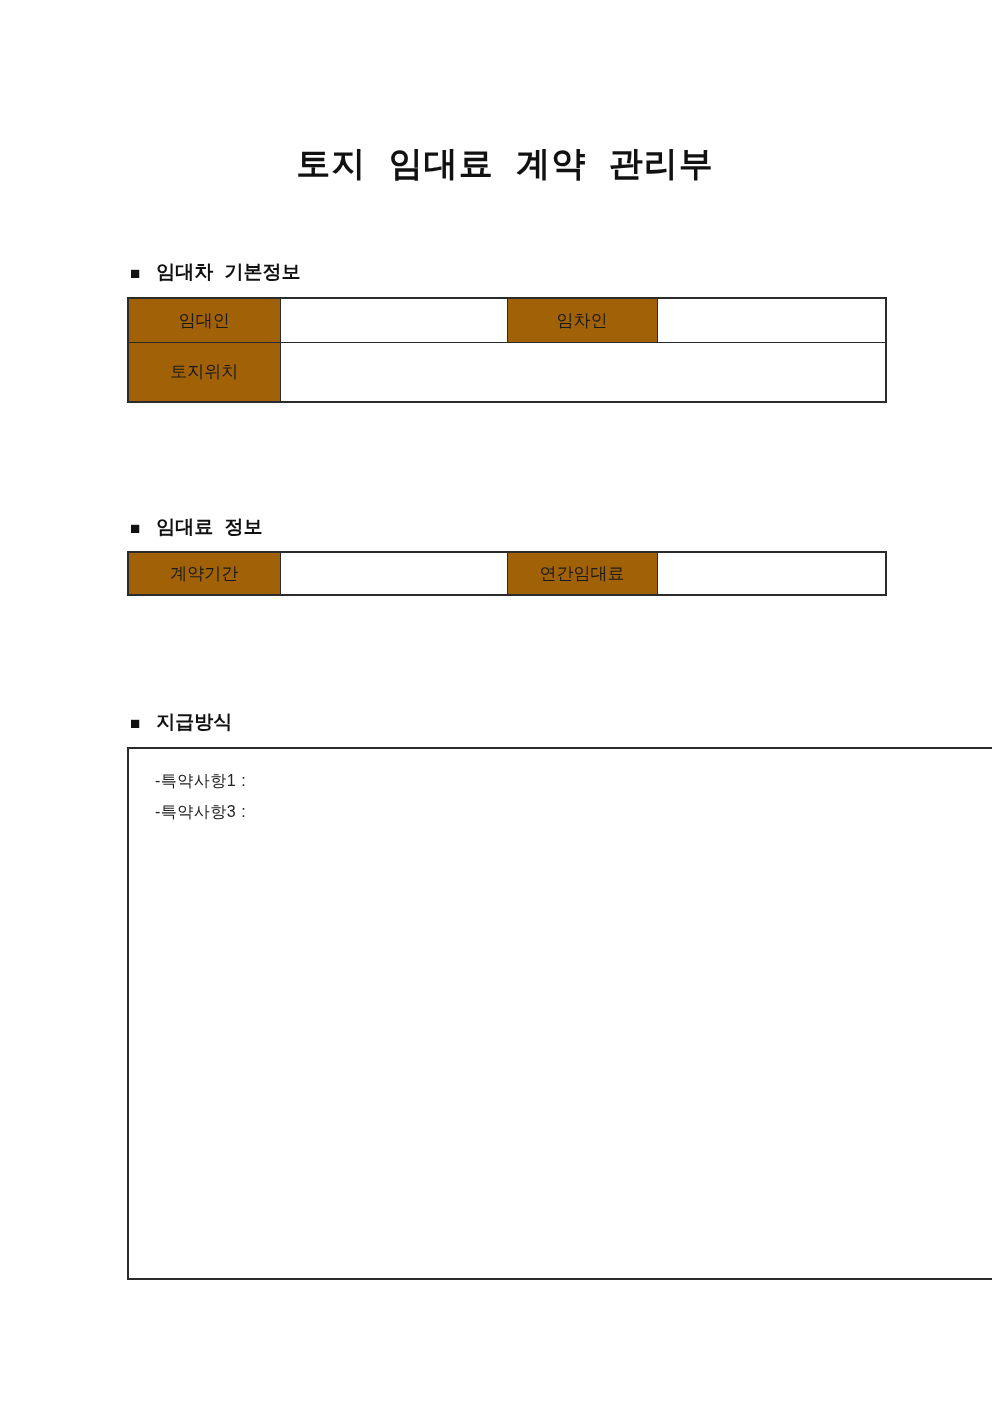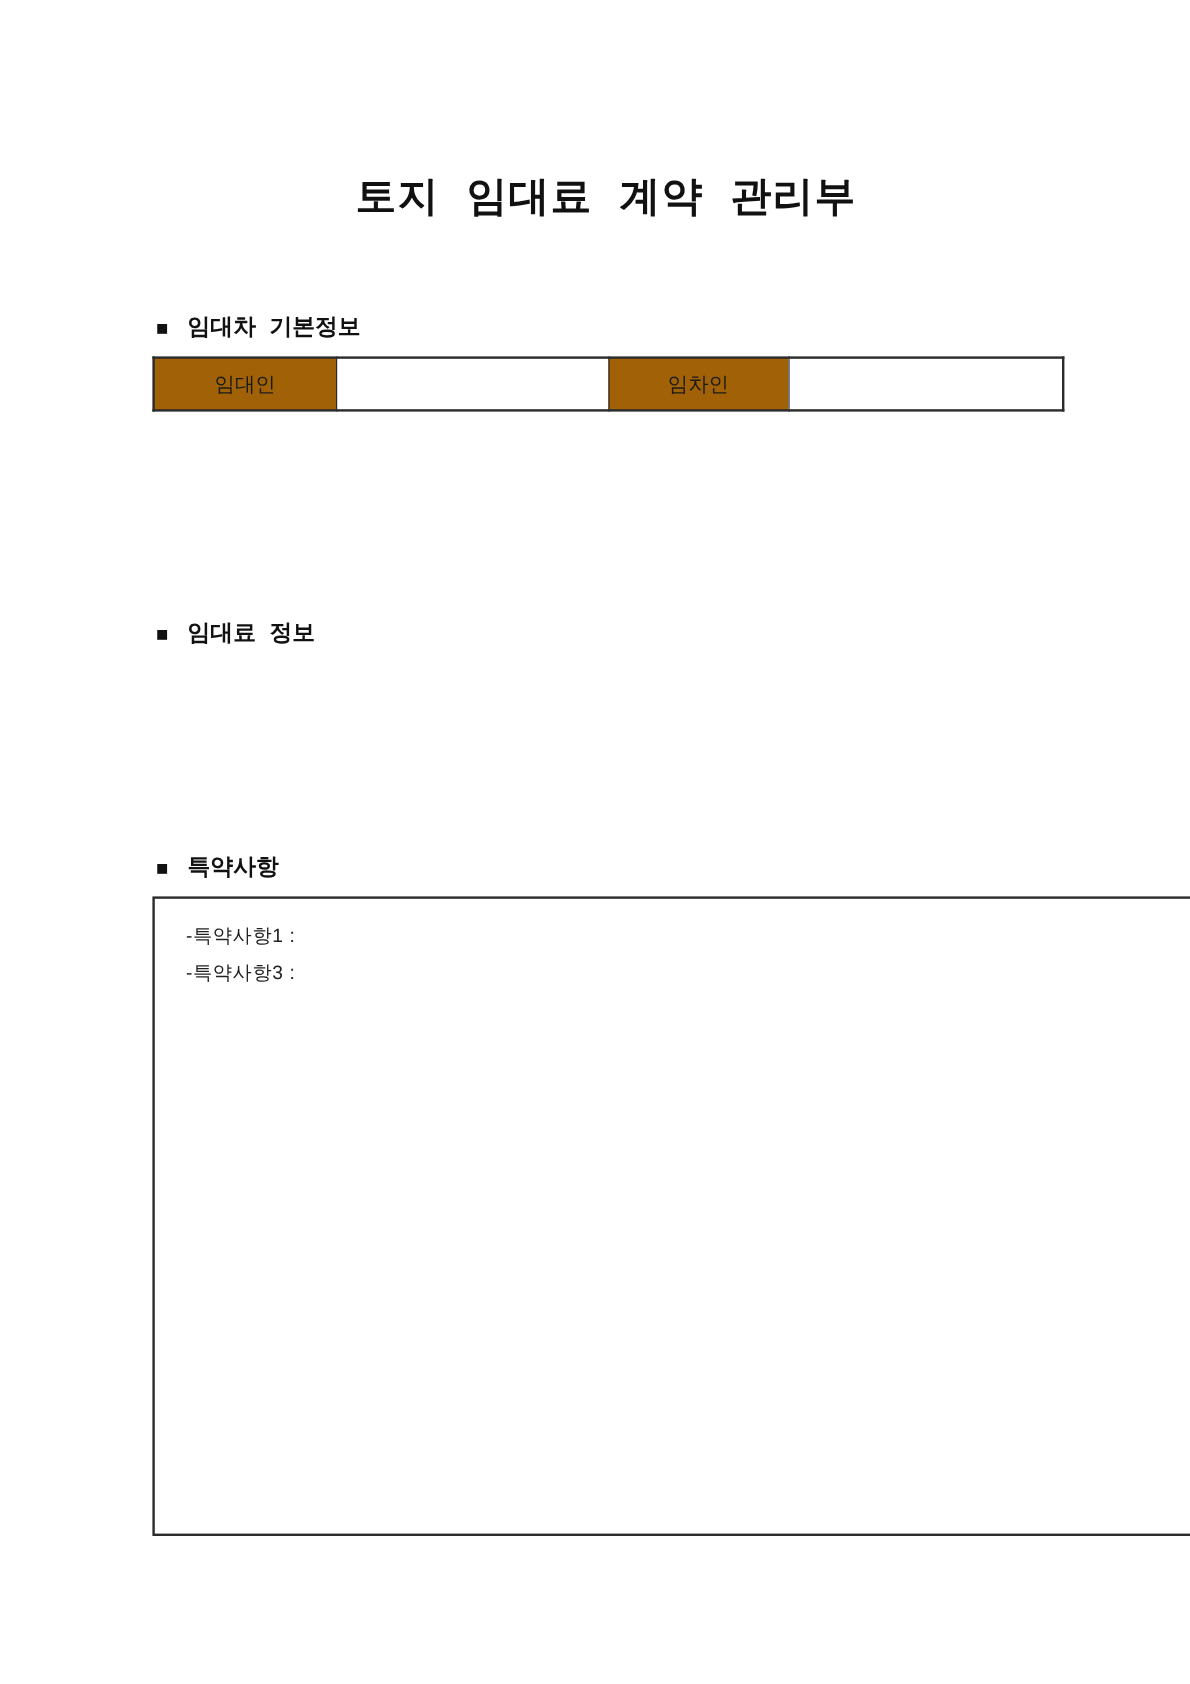--- a/index.html
+++ b/index.html
@@ -106,40 +106,50 @@
       <col style="width:150px">
       <col style="width:229px">
   </colgroup>
   <tbody>
       <tr class="row-h1">
     <td class="lbl">임대인</td>
     <td class="val"></td>
     <td class="lbl">임차인</td>
     <td class="val"></td>
   </tr>
+  <tr class="row-h2">
+    <td class="lbl">토지위치</td>
+    <td class="val" colspan="3"></td>
+  </tr>
 </tbody>
   </table>
 
 <div class="section-header" id="sec-rent">
   <span class="marker">■</span>
   <span>임대료 정보</span>
 </div>
 
 <table class="form-table" id="table-rent">
   <colgroup>
     <col style="width:152px">
       <col style="width:227px">
       <col style="width:150px">
       <col style="width:229px">
   </colgroup>
   <tbody>
+      <tr class="row-h3">
+    <td class="lbl">계약기간</td>
+    <td class="val"></td>
+    <td class="lbl">연간임대료</td>
+    <td class="val"></td>
+  </tr>
 </tbody>
   </table>
 
 <div class="section-header" id="sec-special">
   <span class="marker">■</span>
-  <span>특약사항</span>
+  <span>지급방식</span>
 </div>
 
 <div class="special-box">
   <div class="term-line">-특약사항1 :</div>
   <div class="term-line">-특약사항3 :</div>
 </div>
 
 </body></html>

